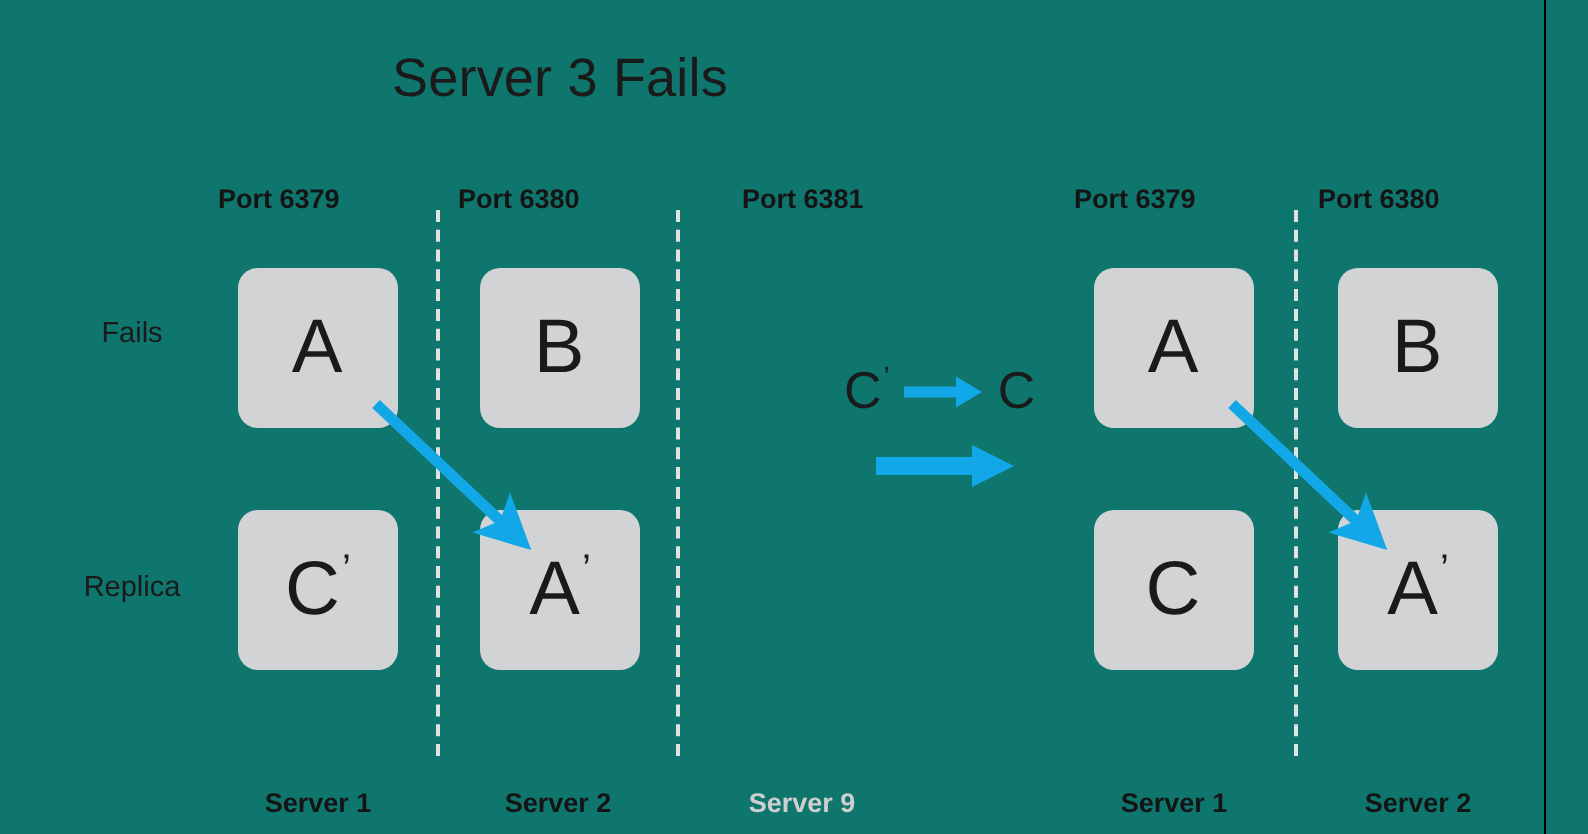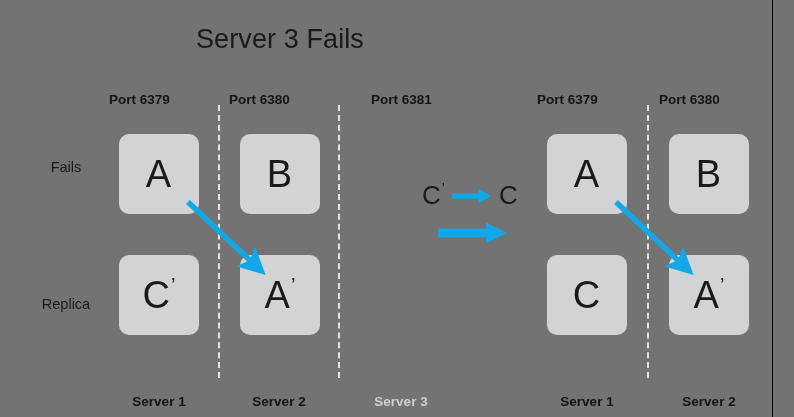--- a/index.html
+++ b/index.html
@@ -9,21 +9,21 @@
     background: #ffffff;
   }
   body {
     font-family: "Liberation Sans", sans-serif;
     -webkit-font-smoothing: antialiased;
   }
   #slide {
     position: relative;
     width: 794px;
     height: 417px;
-    background: #737373;
+    background: #0f766e;
     overflow: hidden;
   }
   
   .slide-edge-right {
     position: absolute;
     top: 0;
     left: 772px;
     width: 1px;
     height: 417px;
     background: #000000;
@@ -46,21 +46,21 @@
   .row-label {
     position: absolute;
     left: 18px;
     width: 96px;
     text-align: center;
     font-size: 14.5px;
     font-weight: 400;
     color: #1a1a1a;
   }
   .row-label.master  { top: 159px; }
-  .row-label.replica { top: 296px; }
+  .row-label.replica { top: 286px; }
 
   
   .port-label {
     position: absolute;
     top: 92px;
     width: 100px;
     text-align: left;
     font-size: 13.5px;
     font-weight: bold;
     color: #141414;
@@ -183,21 +183,21 @@
         <marker id="mk-left" markerWidth="5" markerHeight="5" refX="2.6" refY="2.5" orient="auto" markerUnits="strokeWidth">
           <path d="M0,0 L5,2.5 L0,5 L1.1,2.5 Z" fill="#12a8e8"></path>
         </marker>
       </defs>
       <line x1="8" y1="8" x2="76" y2="72" stroke="#12a8e8" stroke-width="5.5" stroke-linecap="butt" marker-end="url(#mk-left)"></line>
     </svg>
   </div>
 
   <div class="server-label" style="left:109px;">Server 1</div>
   <div class="server-label" style="left:229px;">Server 2</div>
-  <div class="server-label dim" style="left:351px;">Server 3</div>
+  <div class="server-label dim" style="left:351px;">Server 9</div>
 
   <div class="mid-note" style="left:422px; top:180px;">
     <span class="glyph"><span>C</span><span class="prime">’</span></span>
     <span class="mid-arrow-small">
       <svg width="40" height="18" viewBox="0 0 40 18" aria-hidden="true">
         <path d="M0,6.2 L26,6.2 L26,1.2 L39,9 L26,16.8 L26,11.8 L0,11.8 Z" fill="#12a8e8"></path>
       </svg>
     </span>
     <span class="glyph"><span>C</span><span class="prime"></span></span>
   </div>

